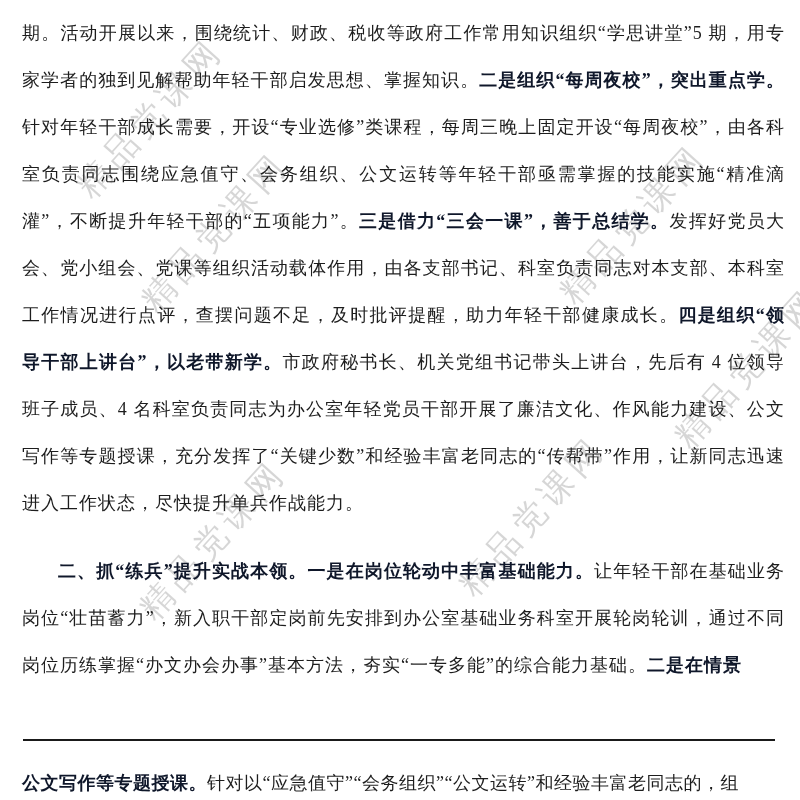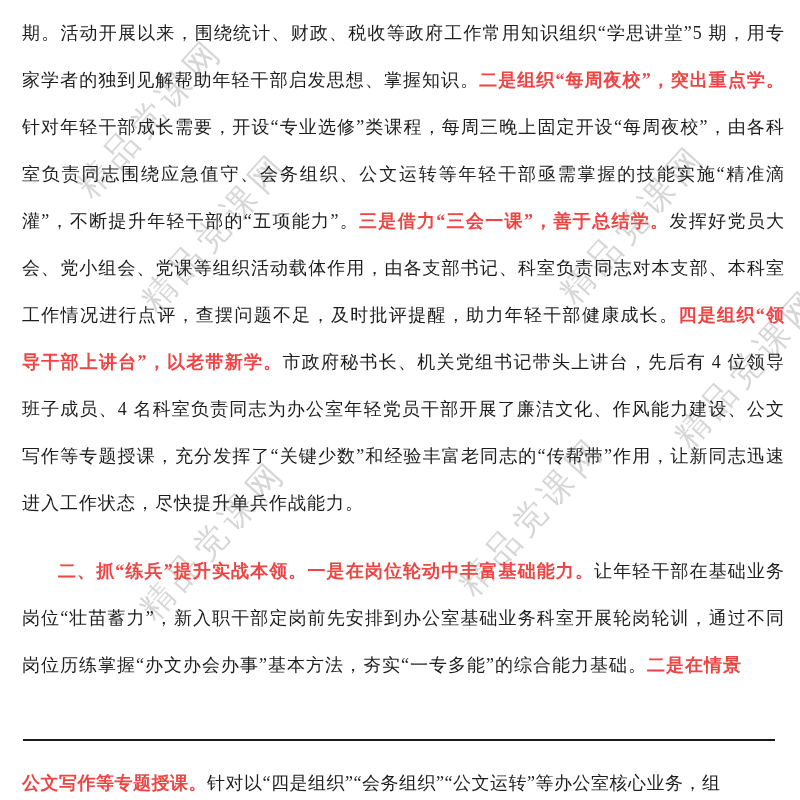--- a/index.html
+++ b/index.html
@@ -42,21 +42,21 @@
     font-size: 18px;
     line-height: 47px;
     letter-spacing: 1px;
     text-align: justify;
     text-justify: inter-character;
     color: #1d1d1d;
   }
   .para.indent { text-indent: 2em; }
   .para + .para { margin-top: 21px; }
   .seg { font-weight: 400; }
-  .seg.bold { font-weight: 700; color: #ef4444; }
+  .seg.bold { font-weight: 700; color: #0f172a; }
   hr.page-divider {
     border: none;
     border-top: 2px solid #1a1a1a;
     margin: 50px 10px 0 1px;
     height: 0;
   }
   .continuation .para {
     margin-top: 19px;
     letter-spacing: 0.5px;
     white-space: nowrap;
@@ -78,17 +78,17 @@
 
   <div class="content">
     <div id="page1-paragraphs">
         <p class="para"><span class="seg">期。活动开展以来，围绕统计、财政、税收等政府工作常用知识组织“学思讲堂”5 期，用专家学者的独到见解帮助年轻干部启发思想、掌握知识。</span><span class="seg bold">二是组织“每周夜校”，突出重点学。</span><span class="seg">针对年轻干部成长需要，开设“专业选修”类课程，每周三晚上固定开设“每周夜校”，由各科室负责同志围绕应急值守、会务组织、公文运转等年轻干部亟需掌握的技能实施“精准滴灌”，不断提升年轻干部的“五项能力”。</span><span class="seg bold">三是借力“三会一课”，善于总结学。</span><span class="seg">发挥好党员大会、党小组会、党课等组织活动载体作用，由各支部书记、科室负责同志对本支部、本科室工作情况进行点评，查摆问题不足，及时批评提醒，助力年轻干部健康成长。</span><span class="seg bold">四是组织“领导干部上讲台”，以老带新学。</span><span class="seg">市政府秘书长、机关党组书记带头上讲台，先后有 4 位领导班子成员、4 名科室负责同志为办公室年轻党员干部开展了廉洁文化、作风能力建设、公文写作等专题授课，充分发挥了“关键少数”和经验丰富老同志的“传帮带”作用，让新同志迅速进入工作状态，尽快提升单兵作战能力。</span></p>
         <p class="para indent"><span class="seg bold">二、抓“练兵”提升实战本领。一是在岗位轮动中丰富基础能力。</span><span class="seg">让年轻干部在基础业务岗位“壮苗蓄力”，新入职干部定岗前先安排到办公室基础业务科室开展轮岗轮训，通过不同岗位历练掌握“办文办会办事”基本方法，夯实“一专多能”的综合能力基础。</span><span class="seg bold">二是在情景</span></p>
       </div>
 
     <hr class="page-divider">
 
     <div id="page2-paragraph" class="continuation">
-        <p class="para"><span class="seg bold">公文写作等专题授课。</span><span class="seg">针对以“四是组织”“会务组织”“公文运转”等办公室核心业务，组</span></p>
+        <p class="para"><span class="seg bold">公文写作等专题授课。</span><span class="seg">针对以“应急值守”“会务组织”“公文运转”和经验丰富老同志的，组</span></p>
       </div>
   </div>
 
 </div>
 
 </body></html>

